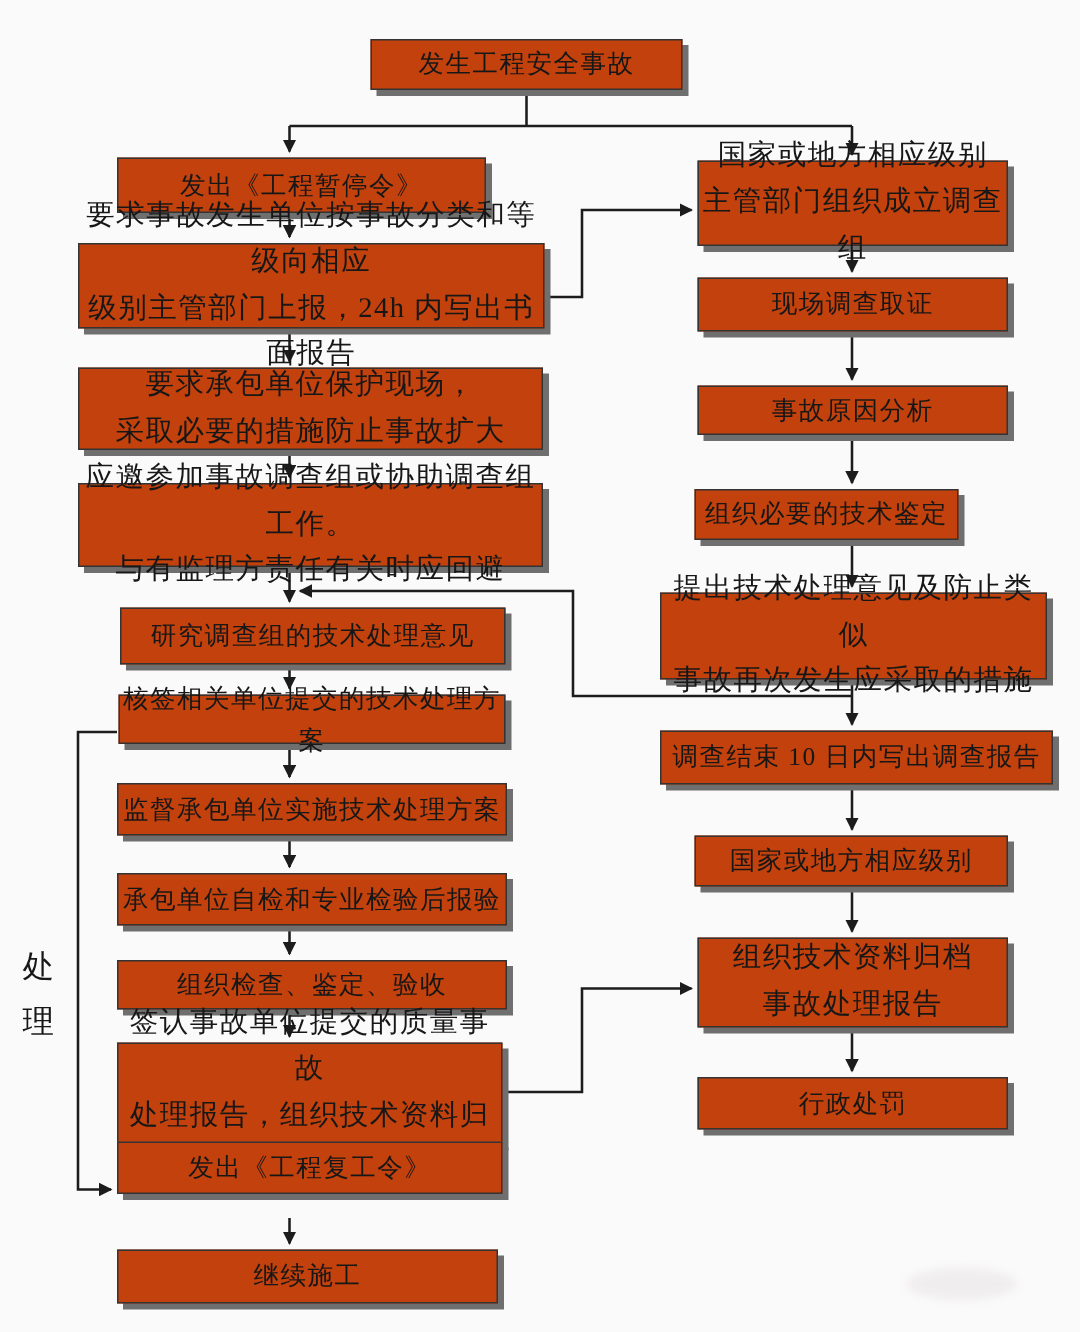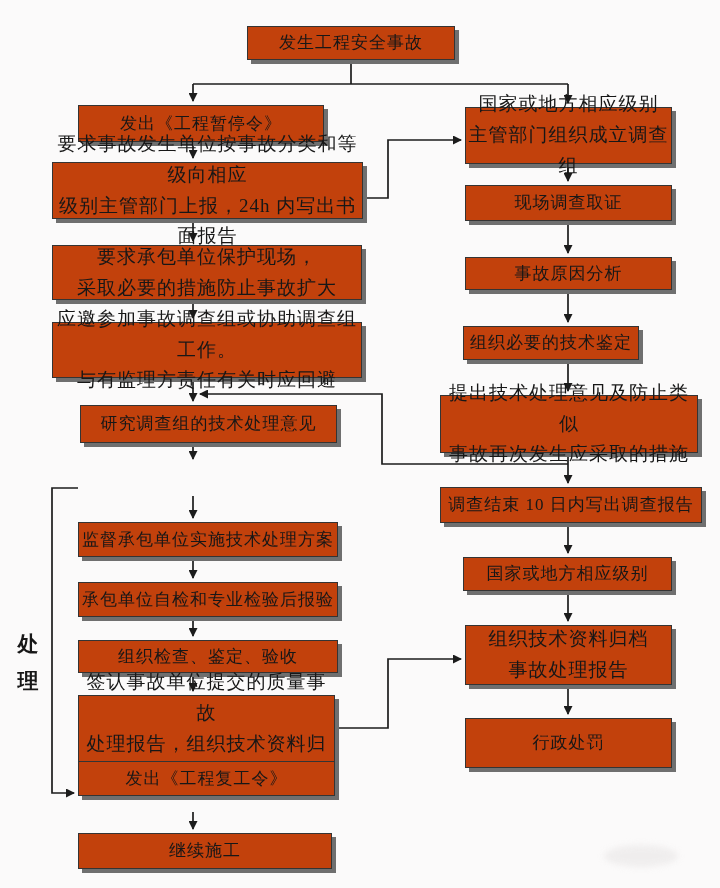--- a/index.html
+++ b/index.html
@@ -17,22 +17,22 @@
     box-shadow:4px 4px 0 #6f6f6f;
     display:flex; align-items:center; justify-content:center;
     text-align:center;
     font-size:17px; letter-spacing:1px;
     white-space:pre-line;
     line-height:1.62;
   }
   .node.small { font-size:19px; }
   .side-label {
     position:absolute; left:15px; top:626px; width:26px;
-    font-size:21px; line-height:1.75; text-align:center;
-    word-break:break-all; white-space:normal;font-weight:bold;
+    font-size:21px; line-height:1.75; text-align:left;
+    word-break:break-all; white-space:normal;
   }
   .watermark {
     position:absolute; left:604px; top:845px; width:74px; height:22px;
     background:#edebeb; border-radius:50%; filter:blur(3px); opacity:.8;
   }
 </style>
 </head>
 <body>
 
 <div class="canvas">
@@ -80,20 +80,21 @@
 级别主管部门上报，24h 内写出书面报告</div>
 
   <div class="node small" style="left:52px;top:245px;width:310px;height:55px">要求承包单位保护现场，
 采取必要的措施防止事故扩大</div>
 
   <div class="node small" style="left:52px;top:322px;width:310px;height:56px">应邀参加事故调查组或协助调查组工作。
 与有监理方责任有关时应回避</div>
 
   <div class="node" style="left:80px;top:405px;width:257px;height:38px">研究调查组的技术处理意见</div>
 
+  <div class="node" style="left:79px;top:463px;width:258px;height:33px">核签相关单位提交的技术处理方案</div>
 
   <div class="node" style="left:78px;top:522px;width:260px;height:35px">监督承包单位实施技术处理方案</div>
 
   <div class="node" style="left:78px;top:582px;width:260px;height:35px">承包单位自检和专业检验后报验</div>
 
   <div class="node" style="left:78px;top:640px;width:260px;height:33px">组织检查、鉴定、验收</div>
 
   <div class="node small" style="left:78px;top:695px;width:257px;height:68px">签认事故单位提交的质量事故
 处理报告，组织技术资料归档</div>
 
@@ -113,19 +114,19 @@
   <div class="node small" style="left:440px;top:395px;width:258px;height:58px">提出技术处理意见及防止类似
 事故再次发生应采取的措施</div>
 
   <div class="node" style="left:440px;top:487px;width:262px;height:36px">调查结束 10 日内写出调查报告</div>
 
   <div class="node" style="left:463px;top:557px;width:209px;height:34px">国家或地方相应级别</div>
 
   <div class="node small" style="left:465px;top:625px;width:207px;height:60px">组织技术资料归档
 事故处理报告</div>
 
-  <div class="node" style="left:465px;top:718px;width:207px;height:50px">行政处罚</div>
+  <div class="node" style="left:465px;top:718px;width:207px;height:35px">行政处罚</div>
 
   <div class="side-label">处理</div>
 
   <div class="watermark"></div>
 
 </div>
 
 </body></html>

